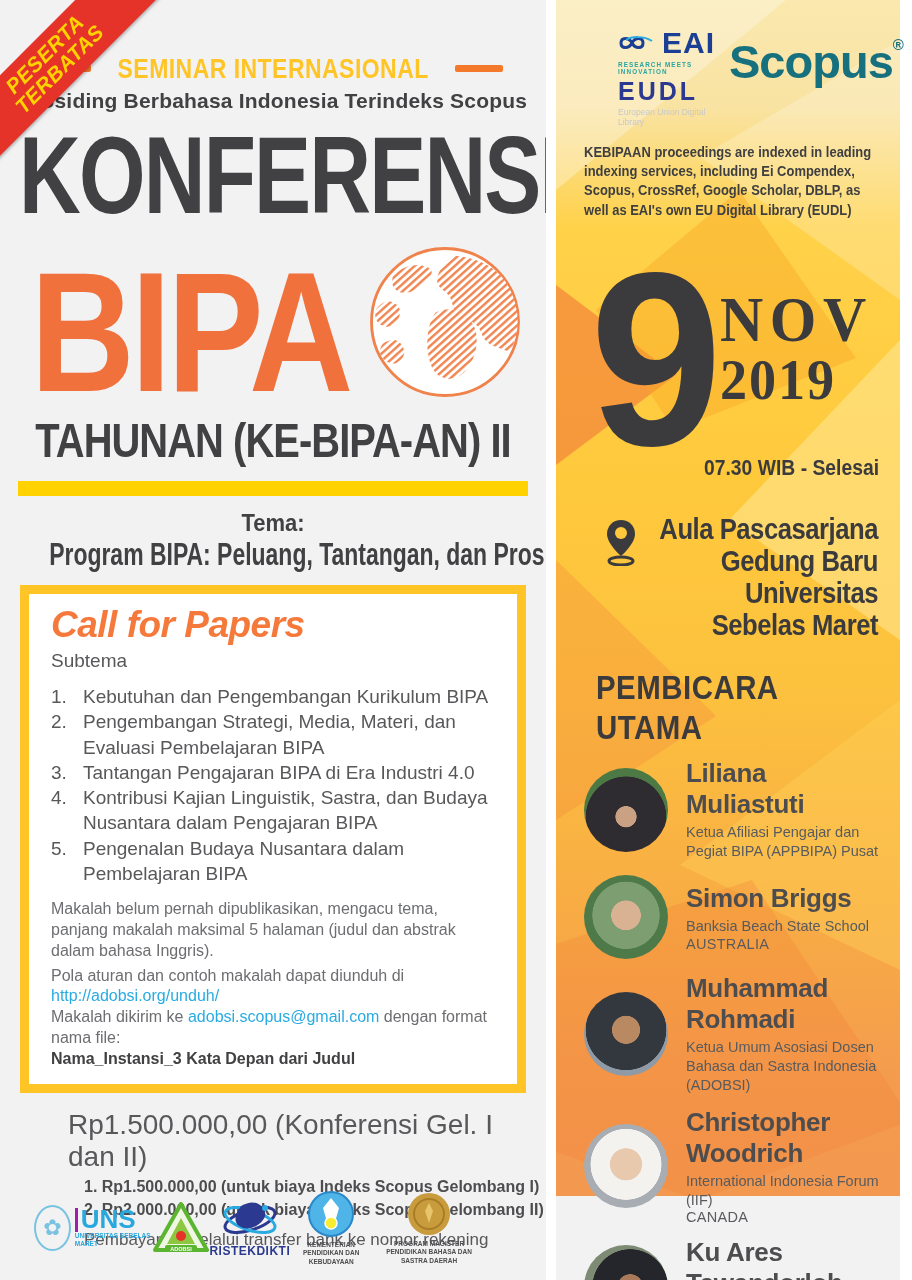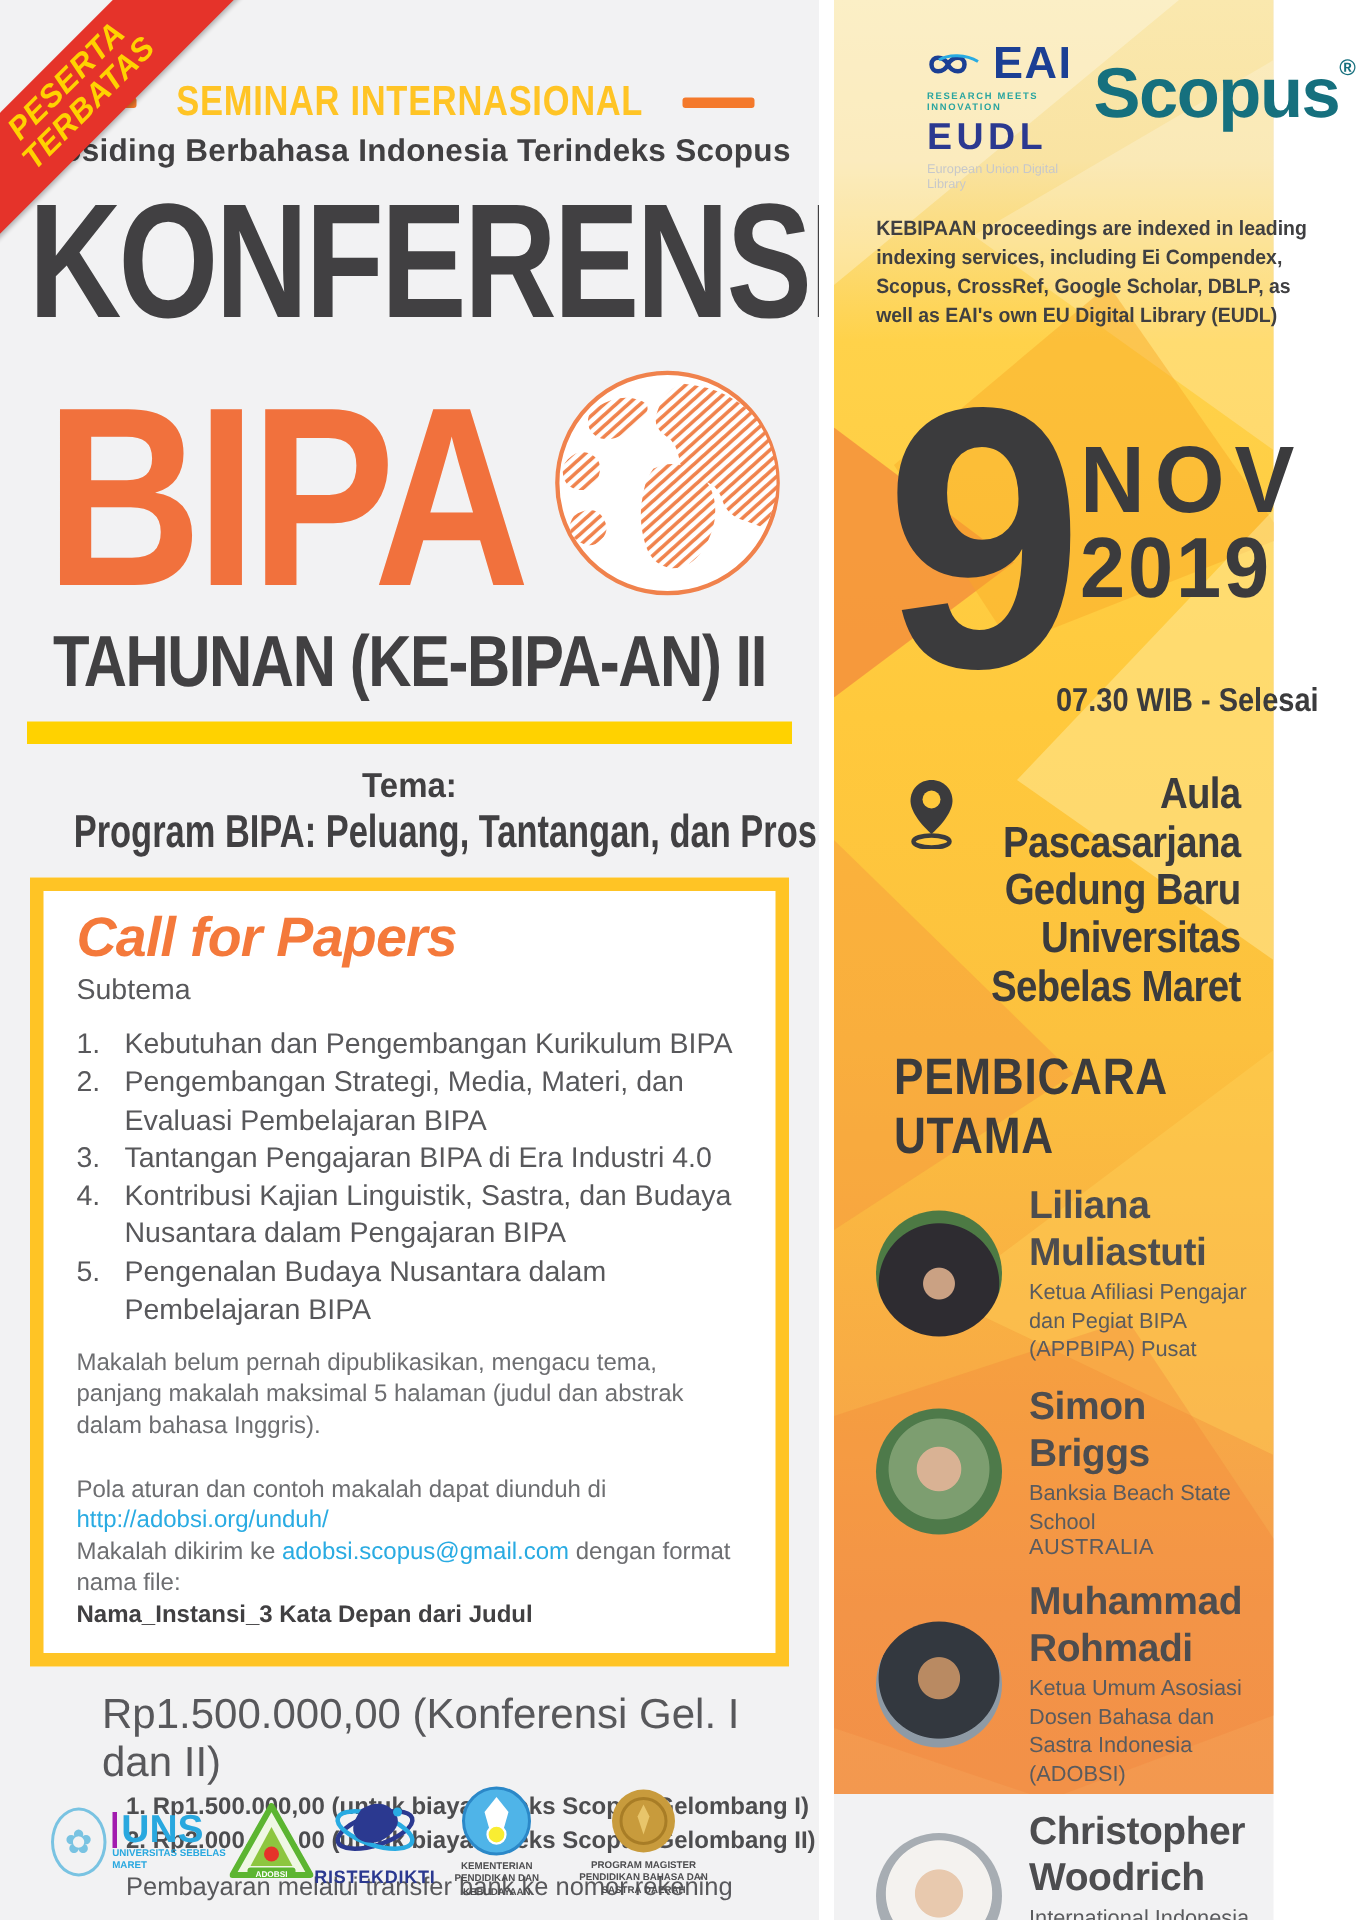--- a/index.html
+++ b/index.html
@@ -34,21 +34,21 @@
   .tema-text  { text-align:center; color:#414042; font-weight:800; font-size:28px; margin-top:2px;
                 transform:scale(0.82,1.1); white-space:nowrap; }
 
   .cfp-box { margin:14px 20px 0; border:9px solid #FFC425; background:#ffffff; padding:10px 22px 14px; }
   .cfp-title { color:#F4793B; font-weight:bold; font-style:italic; font-size:37px; letter-spacing:-0.5px; }
   .cfp-sub { color:#58585B; font-size:19px; margin-top:4px; }
   .cfp-list { margin-top:12px; }
   .cfp-item { display:flex; color:#58585B; font-size:19px; line-height:1.33; }
   .cfp-item .num { width:32px; flex:none; }
   .cfp-note { color:#6D6E71; font-size:16px; line-height:1.3; margin-top:13px; }
-  .cfp-note2 { color:#6D6E71; font-size:16px; line-height:1.3; margin-top:22px; }
+  .cfp-note2 { color:#6D6E71; font-size:16px; line-height:1.3; margin-top:4px; }
   .link { color:#29ABE2; text-decoration:none; cursor:pointer; }
   .bold-line { color:#414042; font-weight:bold; }
 
   .fees { margin:16px 0 0 28px; }
   .fees-heading { color:#4D4D4F; font-size:24px; font-weight:600; }
   .price { color:#58585B; font-size:28px; margin:4px 0 2px 40px; }
   .fee-item { color:#4D4D4F; font-size:16px; font-weight:bold; margin-left:56px; line-height:1.45; }
   .pay-line { color:#58585B; font-size:17px; margin-left:56px; line-height:1.35; }
   .pay-block { margin-top:8px; }
 
@@ -56,21 +56,21 @@
   .logo-item { display:flex; flex-direction:column; align-items:center; }
   .logo-caption { font-size:6.5px; color:#4D4D4F; font-weight:bold; text-align:center; margin-top:3px; line-height:1.3; }
   .uns-wrap { display:flex; align-items:center; gap:4px; }
   .uns-circle { width:46px; height:46px; border:2px solid #79C3E2; border-radius:50%; position:relative; }
   .uns-circle::after { content:"✿"; position:absolute; inset:0; display:flex; align-items:center; justify-content:center; color:#79C3E2; font-size:22px; }
   .uns-text { color:#29A8DF; font-weight:800; font-size:26px; line-height:0.9; border-left:3px solid #a21caf; padding-left:3px; }
   .uns-small { color:#29A8DF; font-size:6.5px; font-weight:bold; line-height:1.2; }
   .ristek-label { color:#2B3990; font-weight:800; font-size:12px; letter-spacing:0.5px; margin-top:2px; }
 
   
-  .right-col { position:absolute; left:556px; top:0; width:293px; height:1280px; background:#F2F2F3; }
+  .right-col { position:absolute; left:556px; top:0; width:344px; height:1280px; background:#F2F2F3; }
   .poly { position:absolute; left:0; top:0; width:100%; height:1196px; overflow:hidden;
           background:linear-gradient(180deg,#FAE8AE 0%,#F9E3A2 9%,#FFD24A 19%,#FFC93C 40%,#FCC13E 58%,#F8AC44 76%,#F49C4E 90%,#F3984F 100%); }
   .tri { position:absolute; }
   .t1 { left:0; top:0; width:230px; height:190px; background:rgba(255,255,255,.30); clip-path:polygon(0 0,100% 0,0 100%); }
   .t2 { right:0; top:40px; width:200px; height:260px; background:rgba(255,255,255,.22); clip-path:polygon(100% 0,100% 100%,0 45%); }
   .t3 { left:0; top:285px; width:120px; height:180px; background:#F5913C; clip-path:polygon(0 0,100% 50%,0 100%); opacity:.85; }
   .t4 { left:40px; top:190px; width:260px; height:240px; background:rgba(249,168,38,.45); clip-path:polygon(0 50%,55% 0,100% 70%,30% 100%); }
   .t5 { right:0; top:340px; width:190px; height:300px; background:rgba(255,240,170,.45); clip-path:polygon(100% 0,100% 100%,10% 60%); }
   .t6 { left:0; top:560px; width:160px; height:260px; background:rgba(244,140,60,.35); clip-path:polygon(0 0,100% 60%,0 100%); }
   .t7 { right:0; top:700px; width:220px; height:300px; background:rgba(255,210,90,.40); clip-path:polygon(100% 0,100% 90%,0 55%); }
@@ -85,21 +85,21 @@
   .eai-text { color:#1B3F94; font-weight:800; font-size:30px; letter-spacing:1px; }
   .eai-tag { color:#2AA5A0; font-size:6.3px; font-weight:bold; letter-spacing:1.1px; margin-top:1px; }
   .eudl { color:#2B3990; font-weight:800; font-size:25px; letter-spacing:3px; margin-top:2px; }
   .eudl-sub { color:#C7C8CA; font-size:8.5px; margin-top:1px; }
   .scopus { color:#16707E; font-weight:800; font-size:47px; letter-spacing:-1px; margin-top:8px; }
   .scopus sup { font-size:15px; vertical-align:28px; }
   .idx-text { margin-top:16px; color:#3F3F41; font-weight:bold; font-size:13.5px; line-height:1.42; width:305px; margin-left:-40px; transform:scale(0.96,1.02); }
 
   .date-block { display:flex; margin:52px 0 0 34px; }
   .big-day { font-size:238px; font-weight:800; color:#3B3B3D; line-height:0.74; letter-spacing:-8px; transform:scaleY(1.04); }
-  .date-right { margin:22px 0 0 6px; }
+  .date-right { margin:22px 0 0 6px;font-family:Liberation Serif, serif; }
   .month { font-size:63px; font-weight:800; color:#3B3B3D; letter-spacing:7px; line-height:0.85; transform:scaleX(0.95); transform-origin:left; }
   .year { font-size:57px; font-weight:800; color:#3B3B3D; letter-spacing:2px; line-height:1.0; margin-top:4px; transform:scaleX(0.95); transform-origin:left; }
   .time { color:#3B3B3D; font-weight:800; font-size:21px; margin:8px 0 0 148px; white-space:nowrap; transform:scale(0.92,1.05); transform-origin:left; }
 
   .venue { display:flex; align-items:flex-start; margin:34px 22px 0 48px; }
   .pin { width:34px; height:48px; flex:none; margin-top:4px; }
   .venue-text { flex:1; text-align:right; color:#3B3B3D; font-weight:800; font-size:27px; line-height:1.1; letter-spacing:-0.5px; transform:scale(0.95,1.08); transform-origin:right top; }
 
   .speakers-heading { color:#3B3B3D; font-weight:800; font-size:31px; letter-spacing:0.5px; margin:40px 0 14px 40px; transform:scale(0.95,1.1); transform-origin:left; }
   .speaker { display:flex; align-items:center; margin:0 10px 12px 28px; min-height:88px; }

